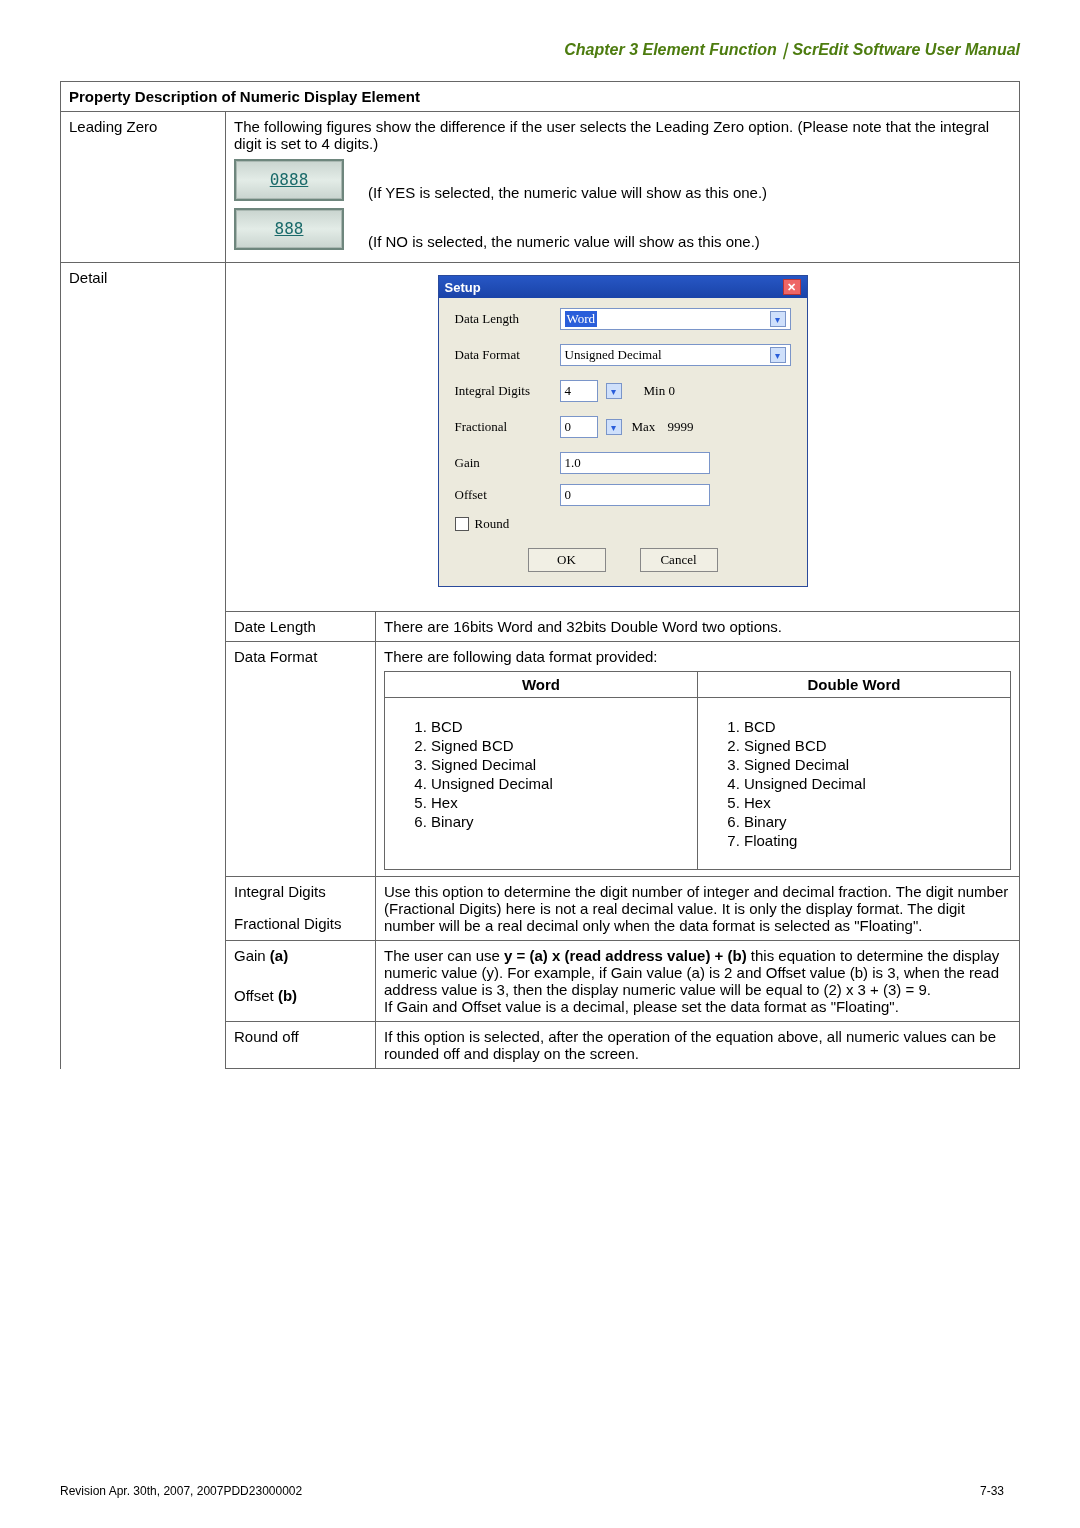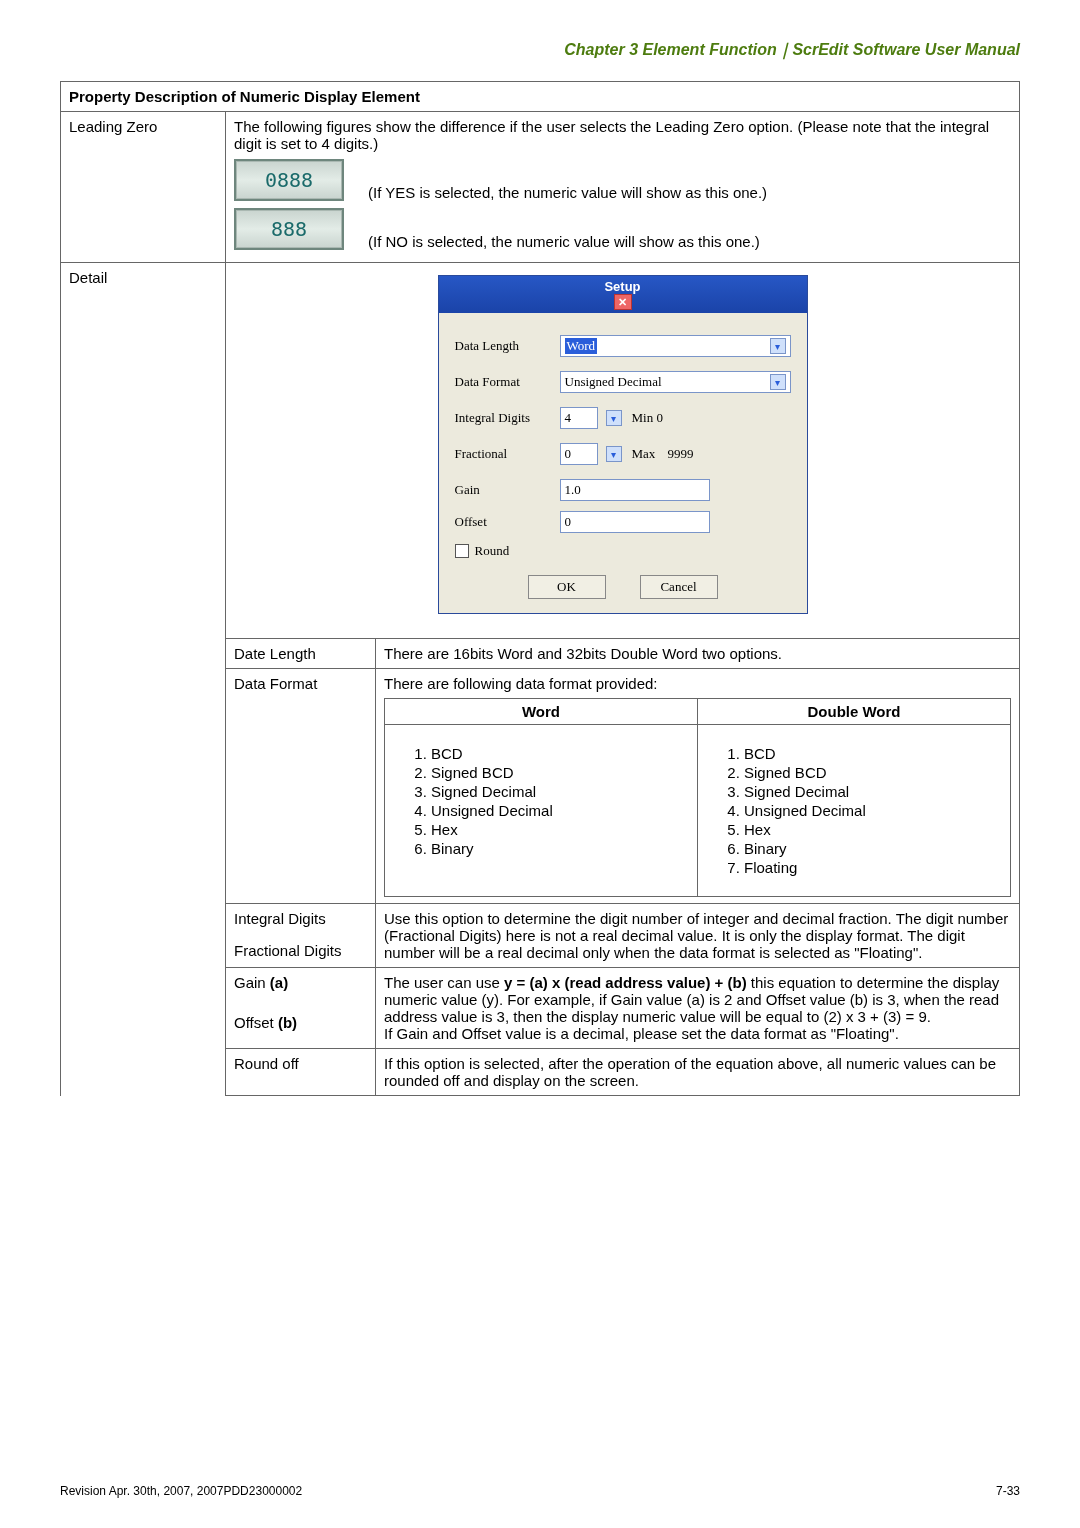--- a/index.html
+++ b/index.html
@@ -39,54 +39,54 @@
     align-items: center;
     margin: 6px 0;
   }
   .numbox {
     width: 110px;
     height: 42px;
     border: 2px solid #6e867d;
     background: linear-gradient(#c9d4cf,#e3ece7,#c9d4cf);
     color: #1a6a6a;
     font-family: monospace;
-    font-size: 20px;
+    font-size: 16px;
     display: flex;
     align-items: center;
     justify-content: center;
     margin-right: 24px;
     box-shadow: inset 0 0 0 1px #aab8b2;
+    text-decoration: underline;
   }
   .figcap { font-size: 15px; margin-top: 26px; }
   
   .dlg-wrap { display:flex; justify-content:center; padding:6px 0 18px; }
   .dlg {
     width: 370px;
     border: 1px solid #2a4a9b;
     background: #eceadd;
     font-size: 13px;
   }
   .dlg-title {
     background: linear-gradient(#2757c5,#1a43a8);
     color: #fff;
     font-weight: bold;
     padding: 3px 6px;
     display: flex;
     justify-content: space-between;
     align-items: center;
-    flex-direction: column;
   }
   .dlg-close {
     width: 18px; height: 16px;
     background: #e66; border:1px solid #b33;
     color:#fff; font-size:11px;
     display:flex;align-items:center;justify-content:center;
     font-weight:bold;
   }
-  .dlg-body { padding: 22px 16px 14px; }
+  .dlg-body { padding: 10px 16px 14px; }
   .dlg-row { display:flex; align-items:center; margin-bottom:14px; }
   .dlg-lbl { width: 105px; font-family: "Times New Roman", serif; }
   .dlg-sel {
     flex:1; height:22px; border:1px solid #7a95c9; background:#fff;
     display:flex; align-items:center; justify-content:space-between;
     padding:0 4px; font-family:"Times New Roman",serif;
   }
   .dlg-sel.sel-highlight span:first-child { background:#2a5eda; color:#fff; padding:0 2px; }
   .dlg-arrow {
     width:16px; height:16px; background:#cfe0fb; border:1px solid #7a95c9;
@@ -114,21 +114,21 @@
   }
   
   table.fmt { border-collapse:collapse; width:100%; margin-top:6px; }
   table.fmt td, table.fmt th {
     border:1px solid #666; padding:4px 8px; vertical-align:top; font-size:15px;
   }
   table.fmt th { text-align:center; font-weight:bold; }
   ol.fmtlist { margin:16px; padding-left:22px; }
   ol.fmtlist li { margin:2px 0; }
   .footer {
-    position:absolute; bottom:30px; left:60px; right:60px;
+    position:absolute; bottom:30px; left:60px; right:76px;
     display:flex; justify-content:space-between; font-size:12px;
   }
   .noborder-b { border-bottom:none !important; }
   .noborder-t { border-top:none !important; }
 </style>
 </head>
 <body>
 
 <div class="chapter-head">Chapter 3  Element Function｜ScrEdit Software User Manual</div>
 
@@ -174,21 +174,21 @@
               <span class="dlg-lbl">Data Format</span>
               <div class="dlg-sel">
                 <span>Unsigned Decimal</span>
                 <span class="dlg-arrow">▾</span>
               </div>
             </div>
             <div class="dlg-row">
               <span class="dlg-lbl">Integral Digits</span>
               <span class="dlg-num">4</span>
               <span class="dlg-arrow">▾</span>
-              <span class="dlg-plain" style="margin-left:10px">Min 0</span>
+              <span class="dlg-plain" style="margin-left:22px">Min 0</span>
             </div>
             <div class="dlg-row">
               <span class="dlg-lbl">Fractional</span>
               <span class="dlg-num">0</span>
               <span class="dlg-arrow">▾</span>
               <span class="dlg-plain" style="margin-left:10px;width:36px">Max</span>
               <span style="font-family:'Times New Roman',serif">9999</span>
             </div>
             <div class="dlg-row tight" style="margin-top:8px">
               <span class="dlg-lbl">Gain</span>

